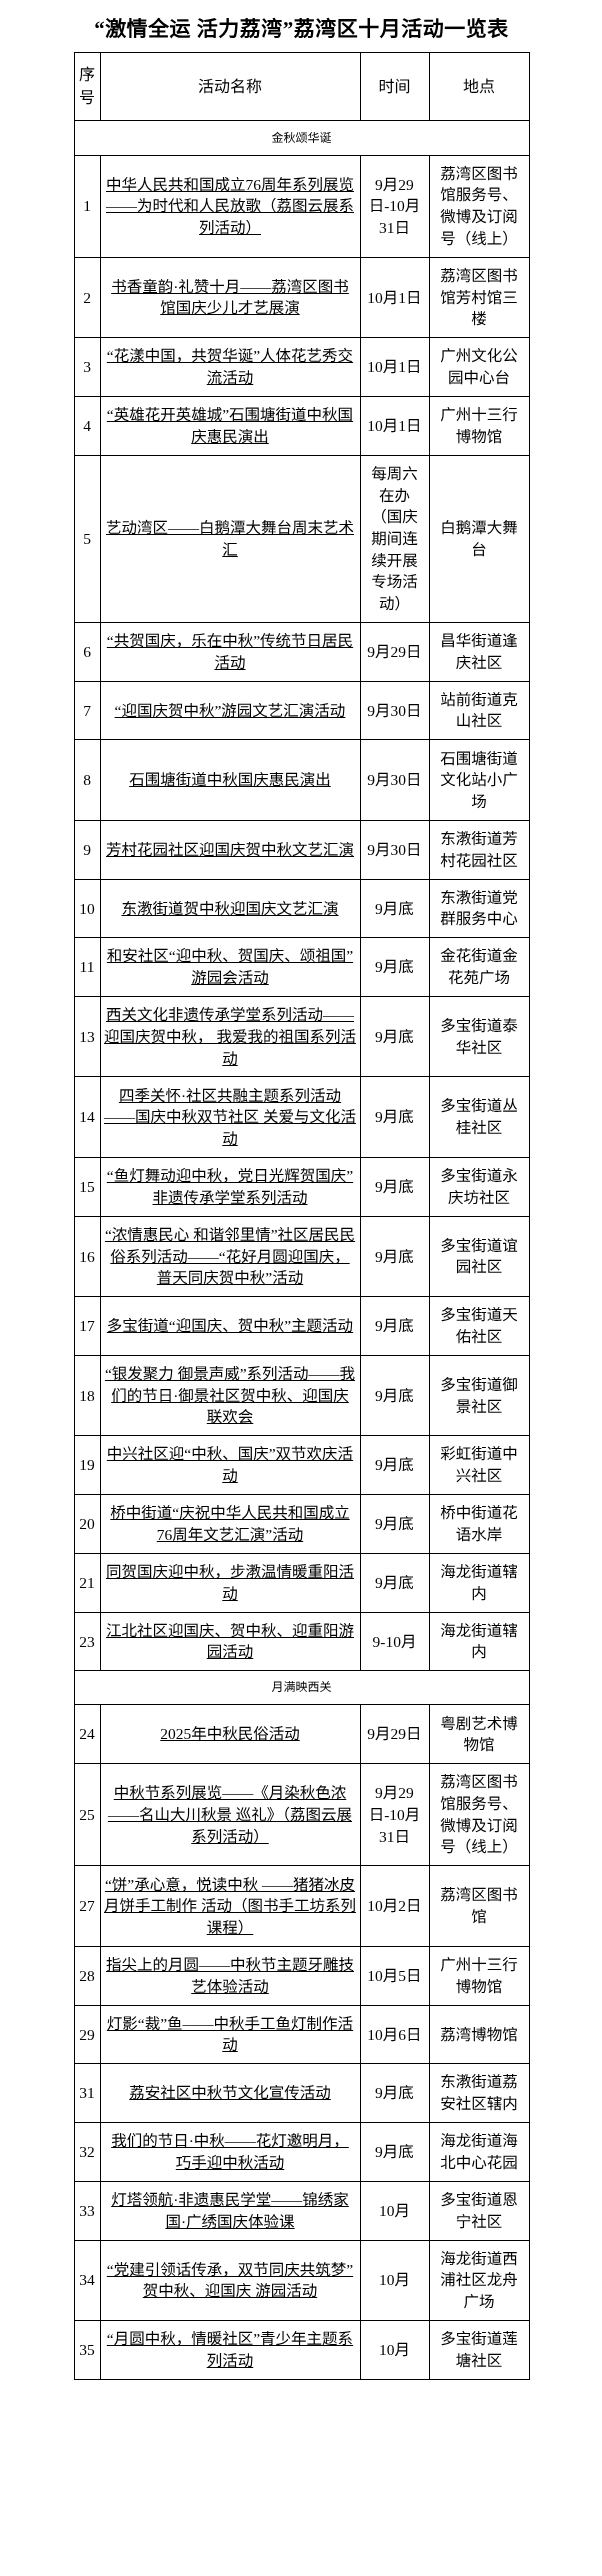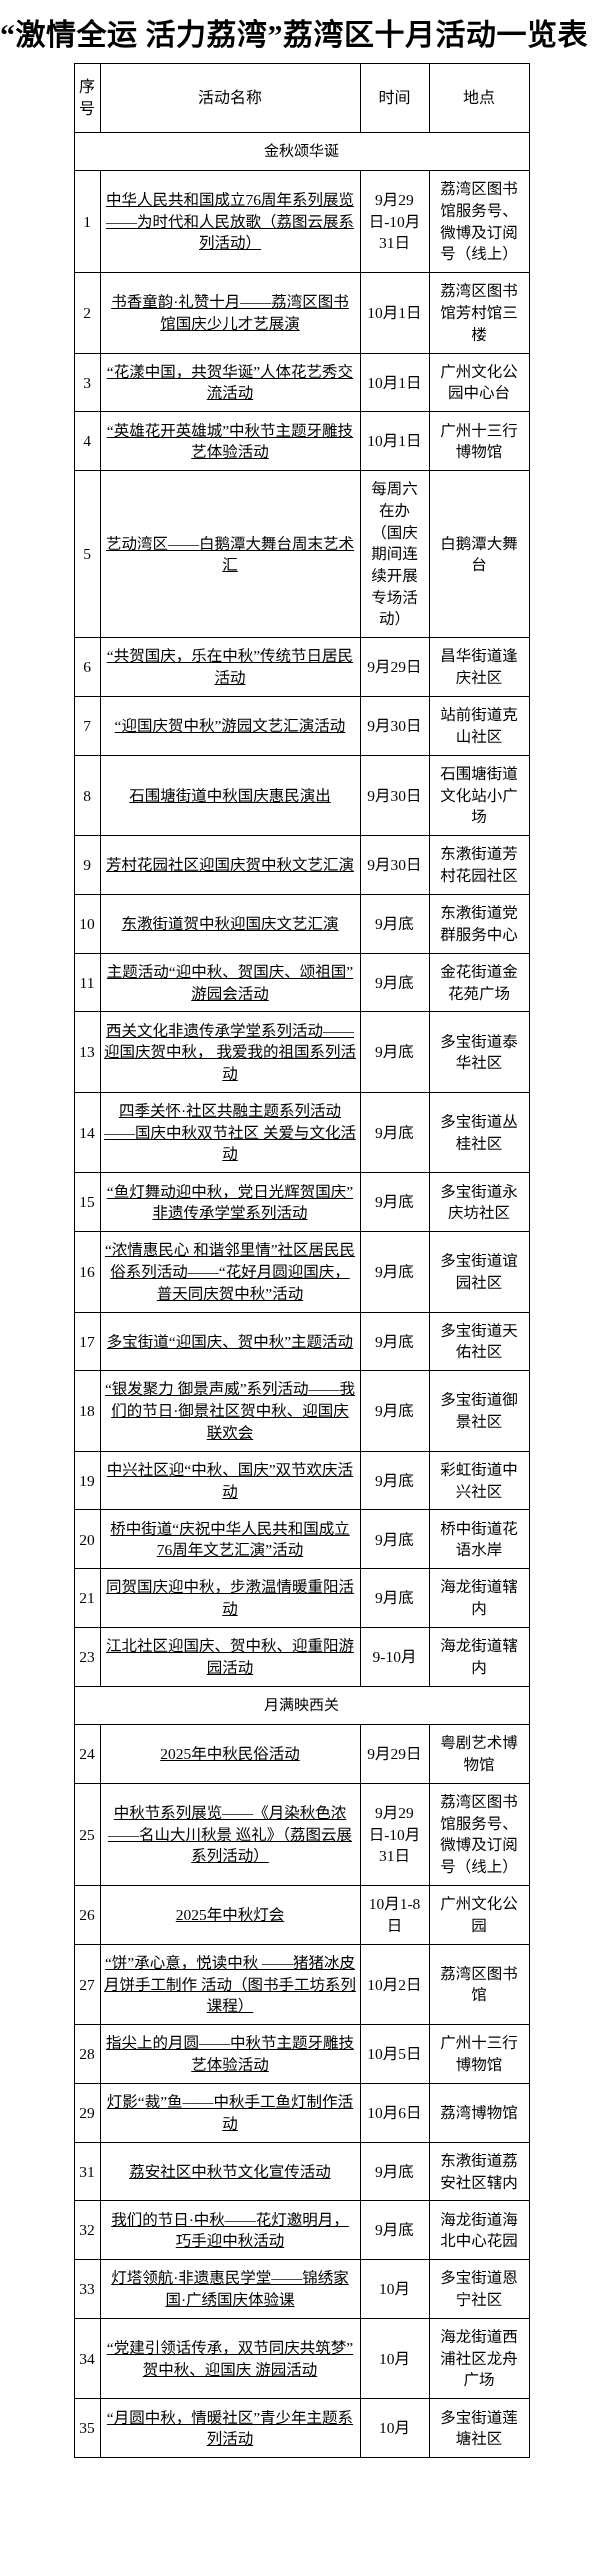--- a/index.html
+++ b/index.html
@@ -1,30 +1,30 @@
 <!DOCTYPE html>
 <html lang="zh-CN" style="font-size:8.2px"><head>
 <meta charset="utf-8">
 <style>
   html,body{margin:0;padding:0;background:#ffffff;}
   body{width:603px;font-family:"Liberation Serif","DejaVu Serif",serif;color:#000;}
   .page{width:603px;padding:9.3px 0 20.6px 0;}
-  .title{font-size:30px;font-weight:bold;letter-spacing:0.5px;margin:7.2px 0 9.3px 0;line-height:1.25;font-family:Liberation Serif, serif;}
+  .title{text-align:center;font-size:21px;font-weight:bold;letter-spacing:0.5px;margin:7.2px 0 9.3px 0;line-height:1.25;font-family:Liberation Serif, serif;}
   table.activity{border-collapse:collapse;margin:0 auto;width:454px;table-layout:fixed;}
   table.activity col.c-no{width:26px;}
   table.activity col.c-name{width:260px;}
   table.activity col.c-time{width:69px;}
   table.activity col.c-place{width:100px;}
   table.activity th, table.activity td{border:1.5px solid #000;padding:7.2px 3.1px;font-size:15.5px;line-height:1.4;text-align:center;vertical-align:middle;word-break:break-word;}
   table.activity thead th{font-weight:normal;font-size:16px;padding:11.3px 2.1px;}
   td.no{font-size:14px;padding:7.2px 1px;font-family:"Liberation Serif","DejaVu Serif",serif;}
   td.name{padding:8.2px 5.2px;text-decoration:underline;}
   td.time{font-size:14.4px;padding:7.2px 2.1px;margin-left:44px;}
   td.place{font-size:15px;padding:7.2px 3.1px;}
-  tr.section-row td{font-size:15px;padding:8.2px 3.1px;text-align:center;font-weight:normal;}
+  tr.section-row td{font-size:12px;padding:8.2px 3.1px;text-align:center;font-weight:normal;}
 </style>
 </head>
 <body>
 
 <div class="page">
   <h1 class="title">“激情全运 活力荔湾”荔湾区十月活动一览表</h1>
 
   <table class="activity">
     <colgroup>
       <col class="c-no">
@@ -57,21 +57,21 @@
           <td class="place">荔湾区图书馆芳村馆三楼</td>
         </tr>
         <tr>
           <td class="no">3</td>
           <td class="name">“花漾中国，共贺华诞”人体花艺秀交流活动</td>
           <td class="time">10月1日</td>
           <td class="place">广州文化公园中心台</td>
         </tr>
         <tr>
           <td class="no">4</td>
-          <td class="name">“英雄花开英雄城”中秋节主题牙雕技艺体验活动</td>
+          <td class="name">“英雄花开英雄城”石围塘街道中秋国庆惠民演出</td>
           <td class="time">10月1日</td>
           <td class="place">广州十三行博物馆</td>
         </tr>
         <tr>
           <td class="no">5</td>
           <td class="name">艺动湾区——白鹅潭大舞台周末艺术汇</td>
           <td class="time">每周六在办（国庆期间连续开展专场活动）</td>
           <td class="place">白鹅潭大舞台</td>
         </tr>
         <tr>
@@ -99,21 +99,21 @@
           <td class="place">东漖街道芳村花园社区</td>
         </tr>
         <tr>
           <td class="no">10</td>
           <td class="name">东漖街道贺中秋迎国庆文艺汇演</td>
           <td class="time">9月底</td>
           <td class="place">东漖街道党群服务中心</td>
         </tr>
         <tr>
           <td class="no">11</td>
-          <td class="name">主题活动“迎中秋、贺国庆、颂祖国”游园会活动</td>
+          <td class="name">和安社区“迎中秋、贺国庆、颂祖国”游园会活动</td>
           <td class="time">9月底</td>
           <td class="place">金花街道金花苑广场</td>
         </tr>
         <tr>
           <td class="no">13</td>
           <td class="name">西关文化非遗传承学堂系列活动——迎国庆贺中秋，
 我爱我的祖国系列活动</td>
           <td class="time">9月底</td>
           <td class="place">多宝街道泰华社区</td>
         </tr>
@@ -182,26 +182,20 @@
           <td class="place">粤剧艺术博物馆</td>
         </tr>
         <tr>
           <td class="no">25</td>
           <td class="name">中秋节系列展览——《月染秋色浓——名山大川秋景
 巡礼》（荔图云展系列活动）</td>
           <td class="time">9月29日-10月31日</td>
           <td class="place">荔湾区图书馆服务号、微博及订阅号（线上）</td>
         </tr>
         <tr>
-          <td class="no">26</td>
-          <td class="name">2025年中秋灯会</td>
-          <td class="time">10月1-8日</td>
-          <td class="place">广州文化公园</td>
-        </tr>
-        <tr>
           <td class="no">27</td>
           <td class="name">“饼”承心意，悦读中秋 ——猪猪冰皮月饼手工制作
 活动（图书手工坊系列课程）</td>
           <td class="time">10月2日</td>
           <td class="place">荔湾区图书馆</td>
         </tr>
         <tr>
           <td class="no">28</td>
           <td class="name">指尖上的月圆——中秋节主题牙雕技艺体验活动</td>
           <td class="time">10月5日</td>

